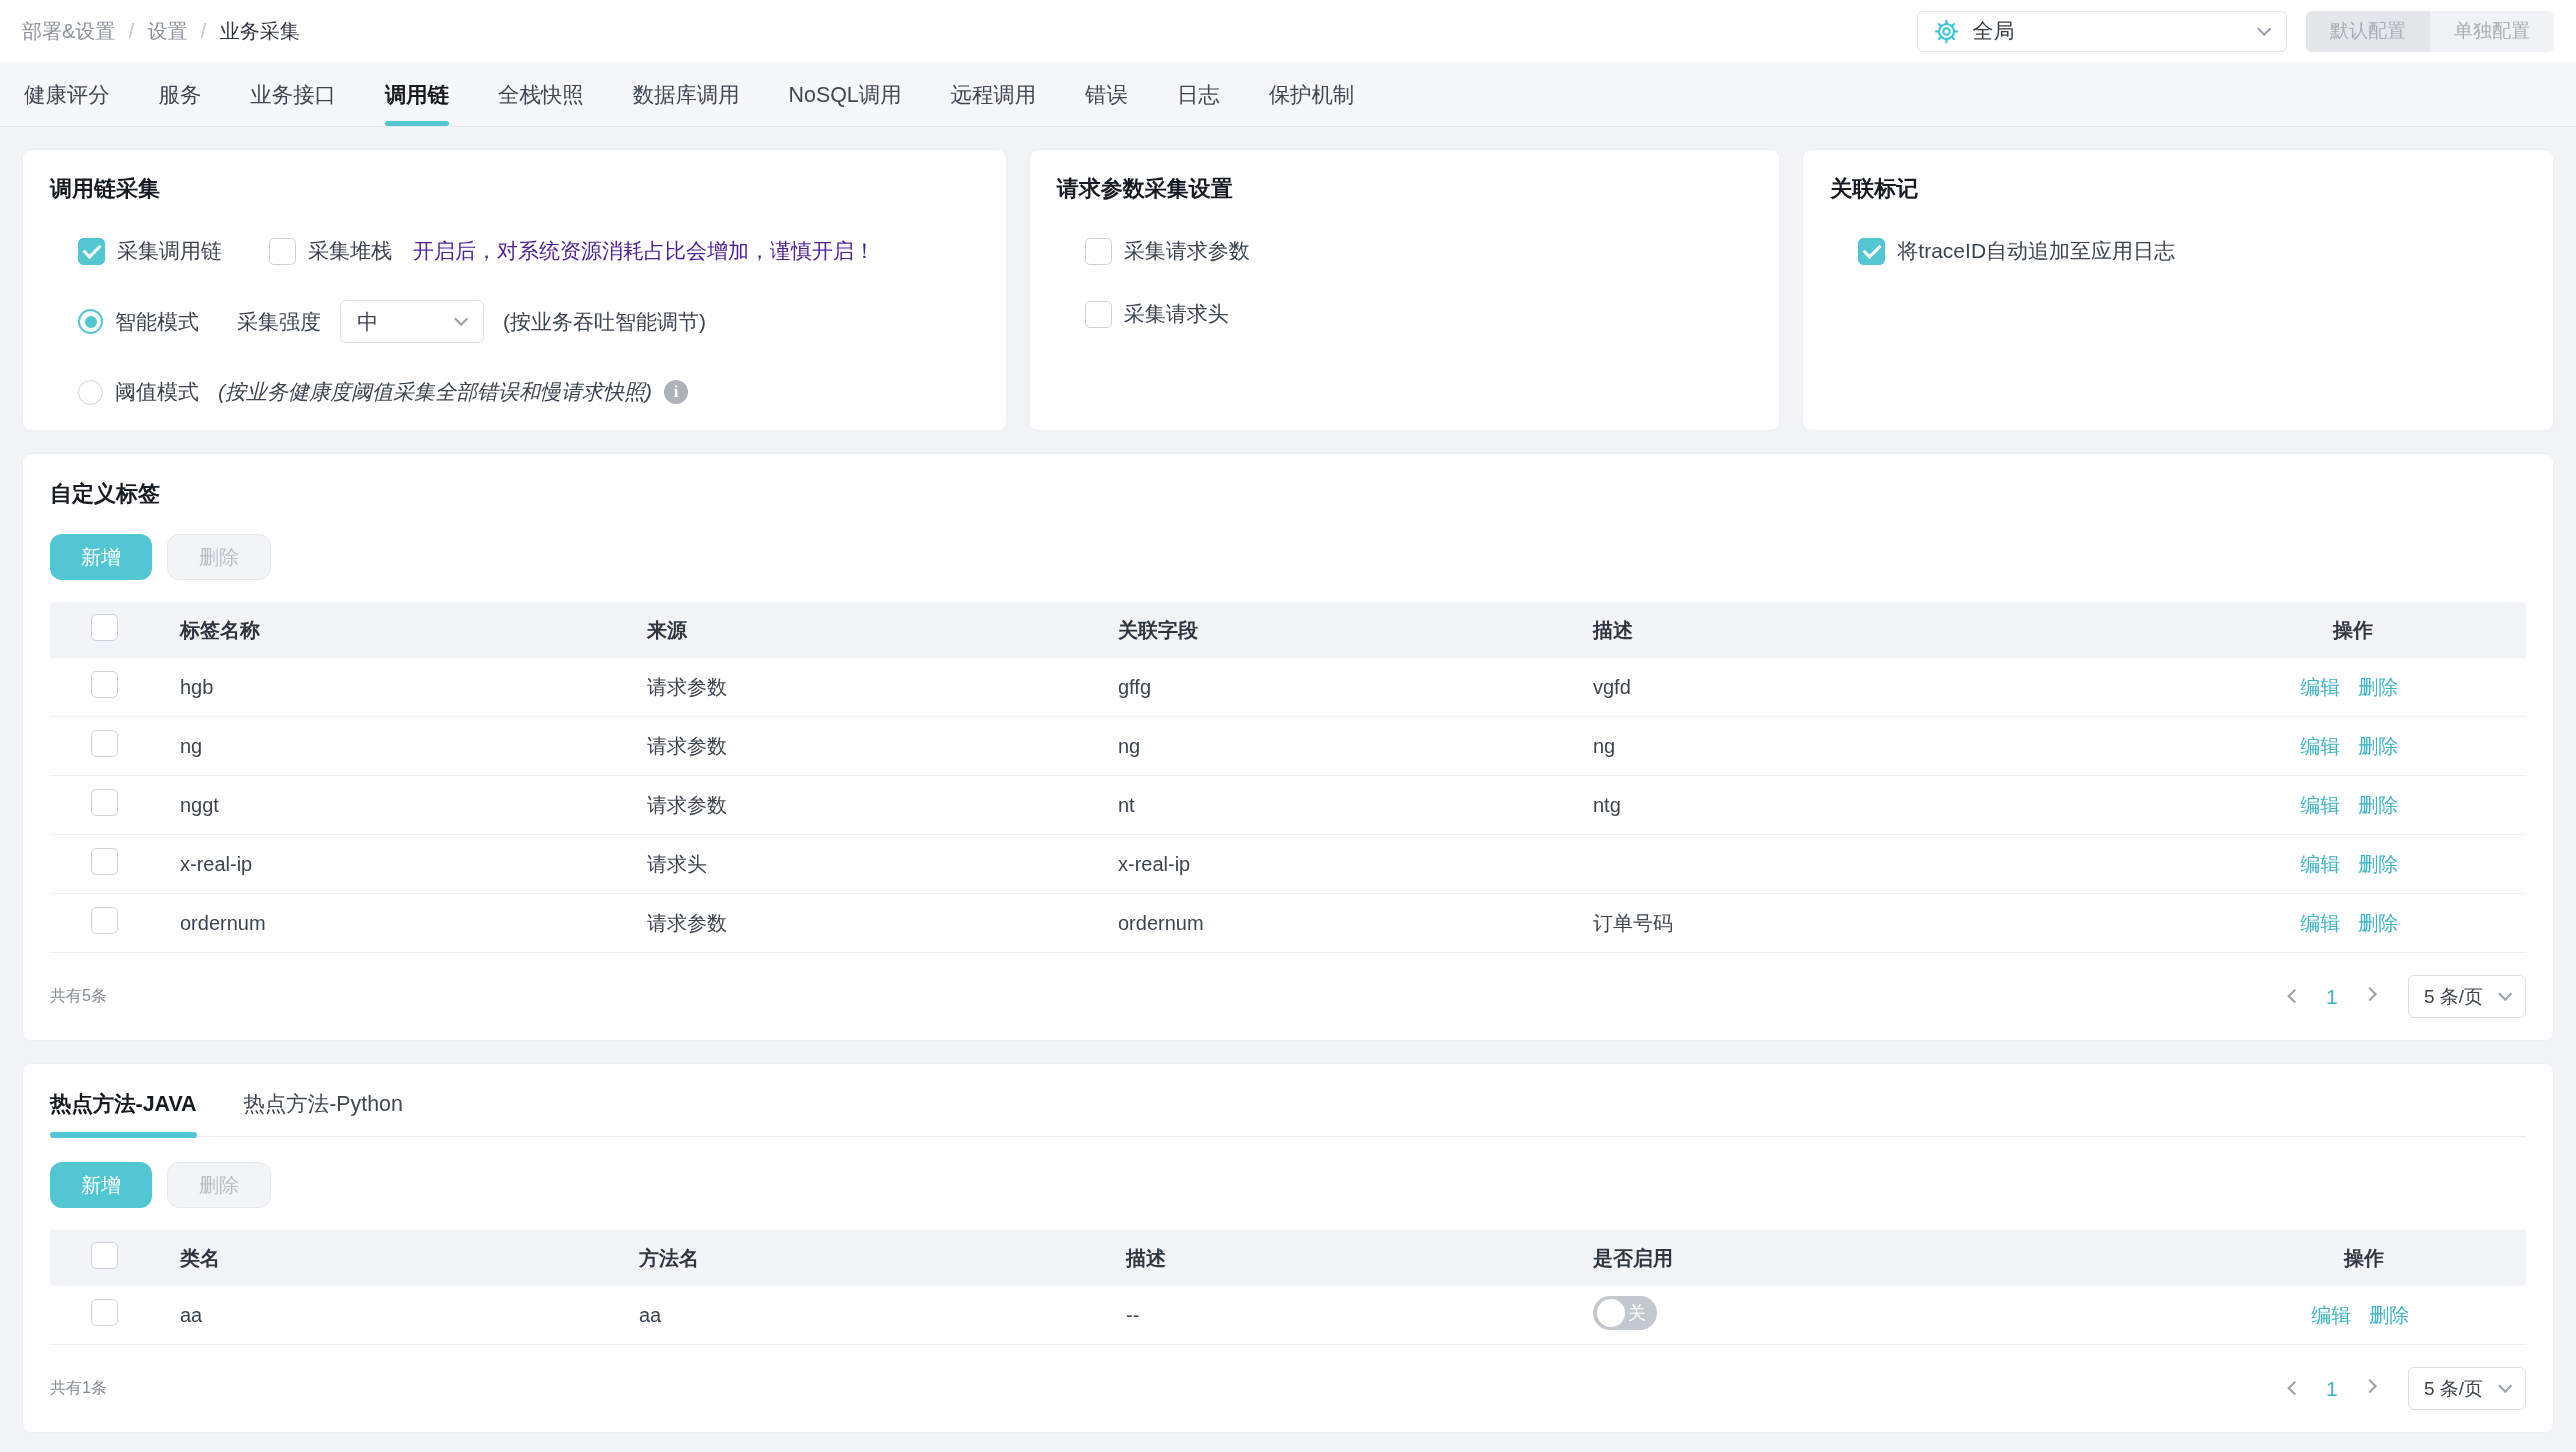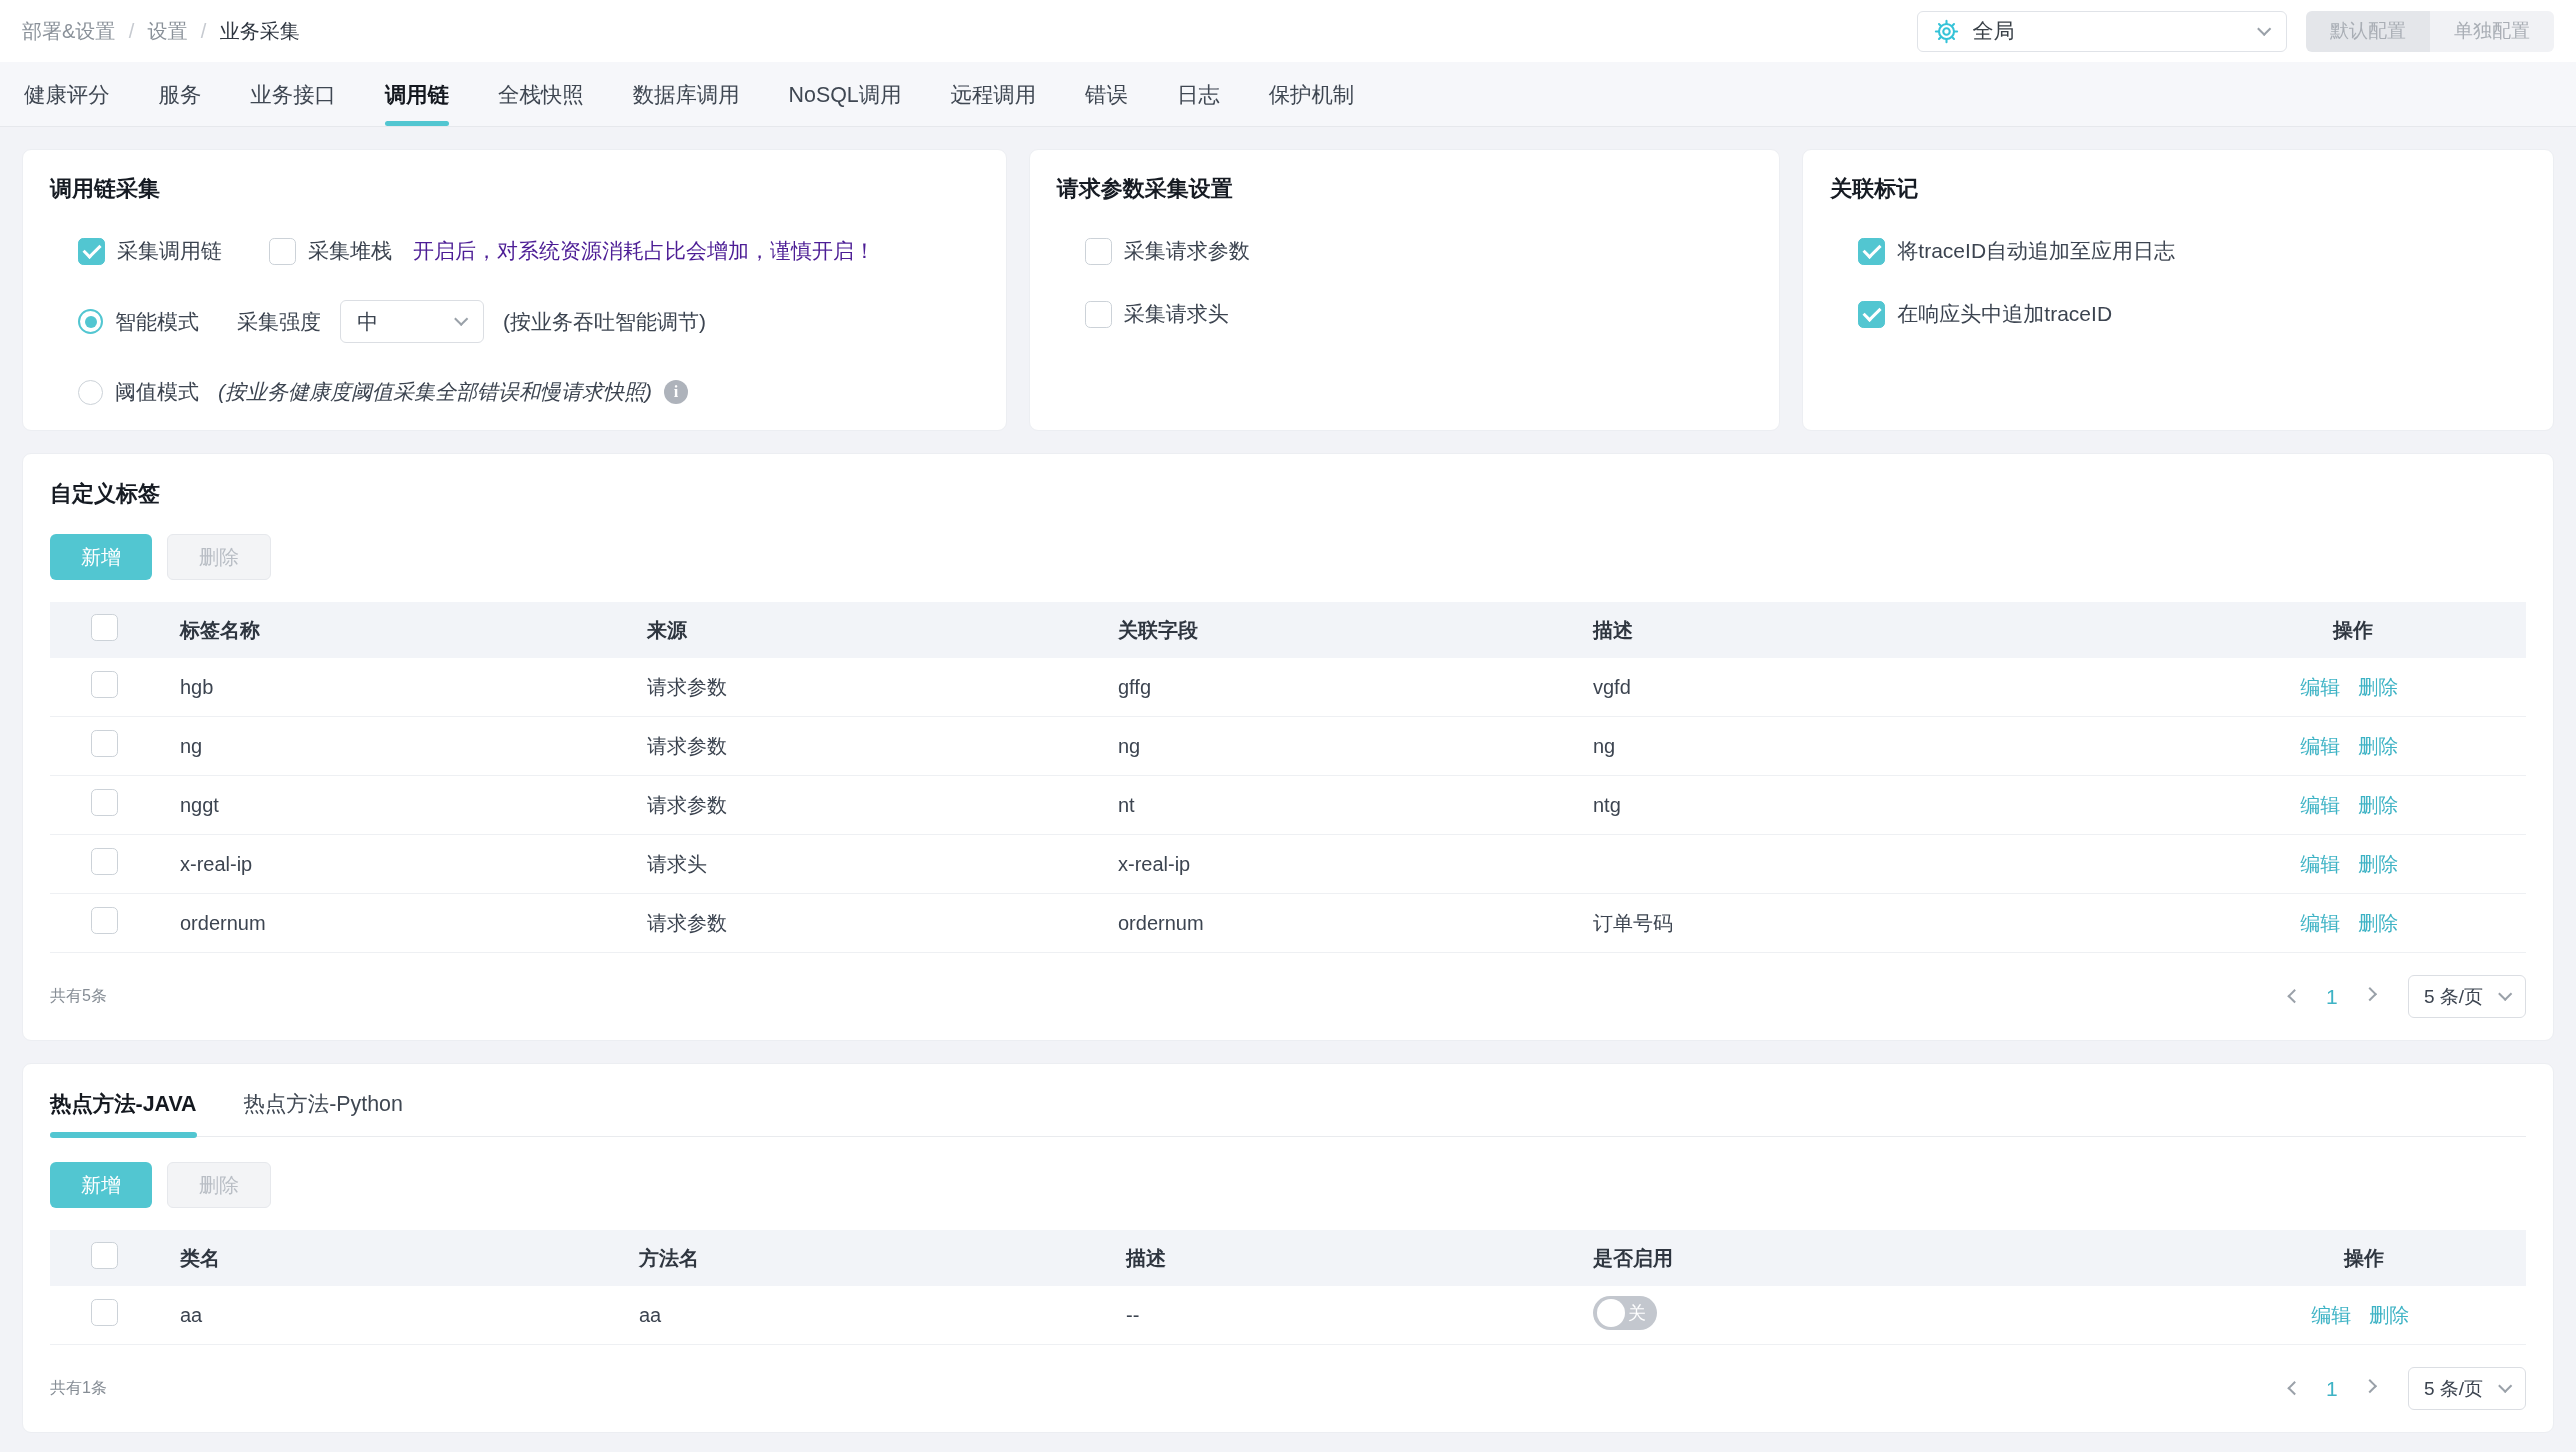--- a/index.html
+++ b/index.html
@@ -63,21 +63,21 @@
   .chev.left { transform:rotate(135deg); margin:0 0 0 0; }
   .chev.right { transform:rotate(-45deg); }
   .info-icon { width:24px; height:24px; border-radius:50%; background:#aeb3bb; color:#fff;
                display:inline-flex; align-items:center; justify-content:center;
                font-size:16.3px; font-weight:bold; margin-left:12px; font-family:"Liberation Serif", serif; }
 
   
   .card-wide { background:#fff; border:0.7px solid #eceef2; border-radius:9px;
                padding:25px 27px 22px; margin-bottom:22px; }
   .btn-row { display:flex; gap:15px; margin:25px 0 22px; }
-  .btn { height:46px; padding:18px 31px; border-radius:6px; font-size:20px; display:inline-flex;
+  .btn { height:46px; padding:18px 31px; border-radius:12px; font-size:20px; display:inline-flex;
          align-items:center; justify-content:center; cursor:pointer; border:none; }
   .btn.primary { background:var(--accent); color:#fff; }
   .btn.disabled { background:#f3f4f6; border:1.5px solid #e6e8ec; color:#b9bec5; cursor:default; }
 
   .grid-tags    { display:grid; grid-template-columns:130px 467px 471px 475px 694px 1fr; }
   .grid-methods { display:grid; grid-template-columns:130px 459px 487px 467px 705px 1fr; }
   .thead { background:#f2f4f8; height:56px; align-items:center; font-size:20px; font-weight:bold; color:#2f3640; }
   .trow  { height:59px; align-items:center; font-size:20px; color:#3c4450; border-bottom:1.5px solid #eef0f3; }
   .cell-check { padding-left:41px; }
   .col-action-head { padding-left:46px; }
@@ -196,24 +196,20 @@
           <span class="cb"></span>
           <span class="ctl-label">采集请求头</span>
         </div>
       </div>
 
       <div class="panel p3">
         <div class="panel-title">关联标记</div>
         <div class="ctl-row">
           <span class="cb on"></span>
           <span class="ctl-label">将traceID自动追加至应用日志</span>
-        </div>
-        <div class="ctl-row">
-          <span class="cb on"></span>
-          <span class="ctl-label">在响应头中追加traceID</span>
         </div>
       </div>
     </div>
 
     <div class="card-wide">
       <div class="panel-title" style="margin-bottom:0;">自定义标签</div>
       <div class="btn-row">
         <button class="btn primary">新增</button>
         <button class="btn disabled">删除</button>
       </div>

